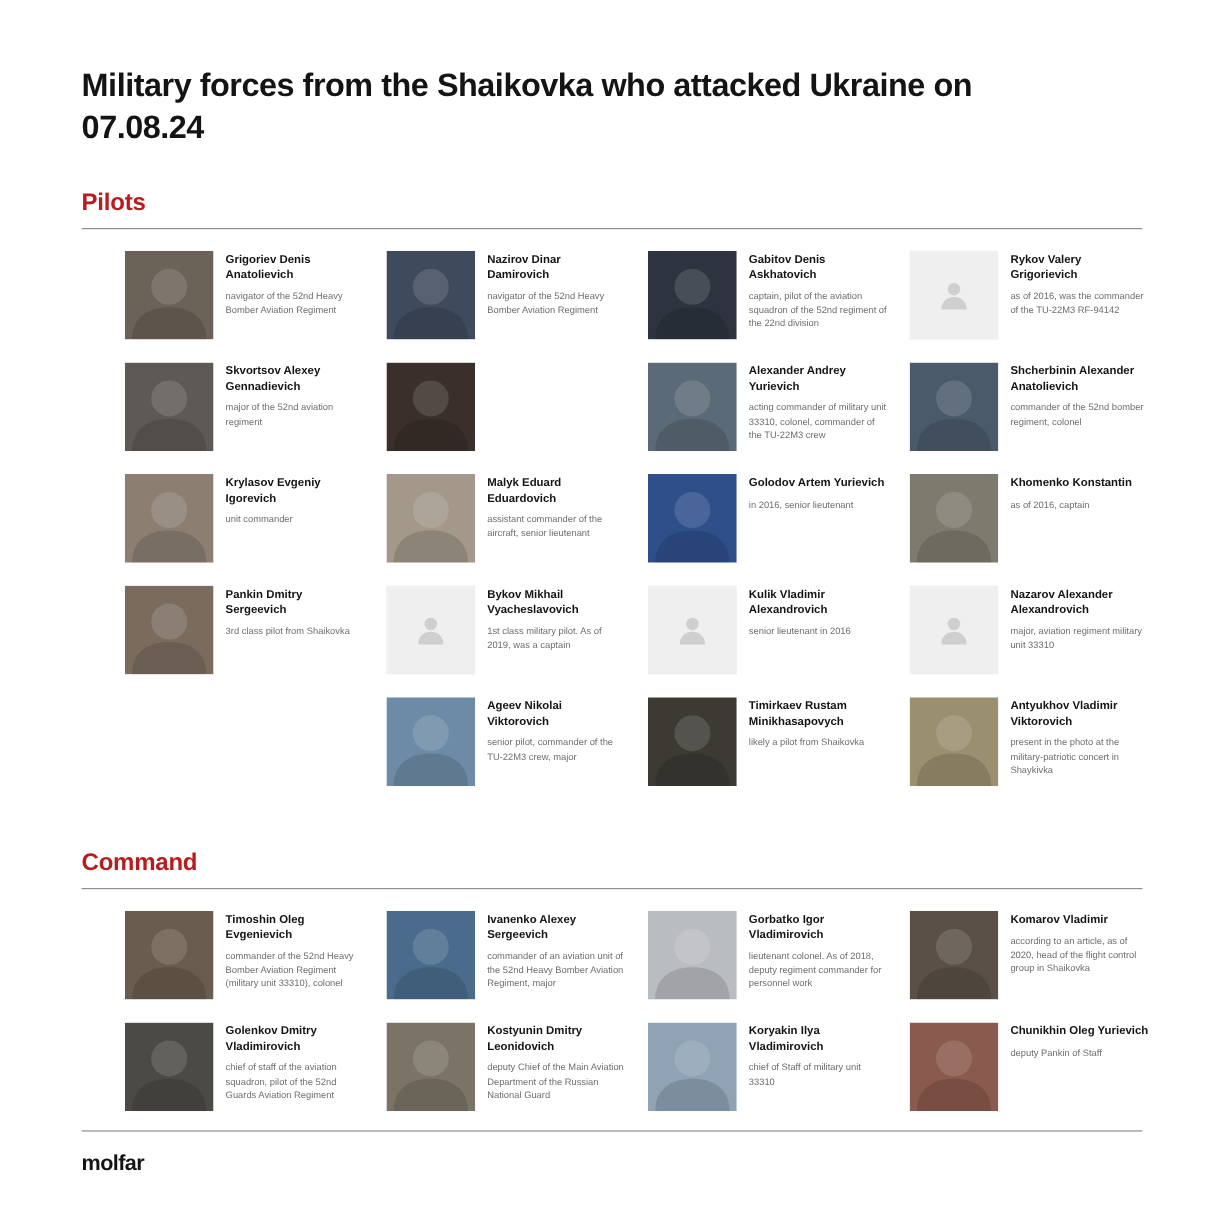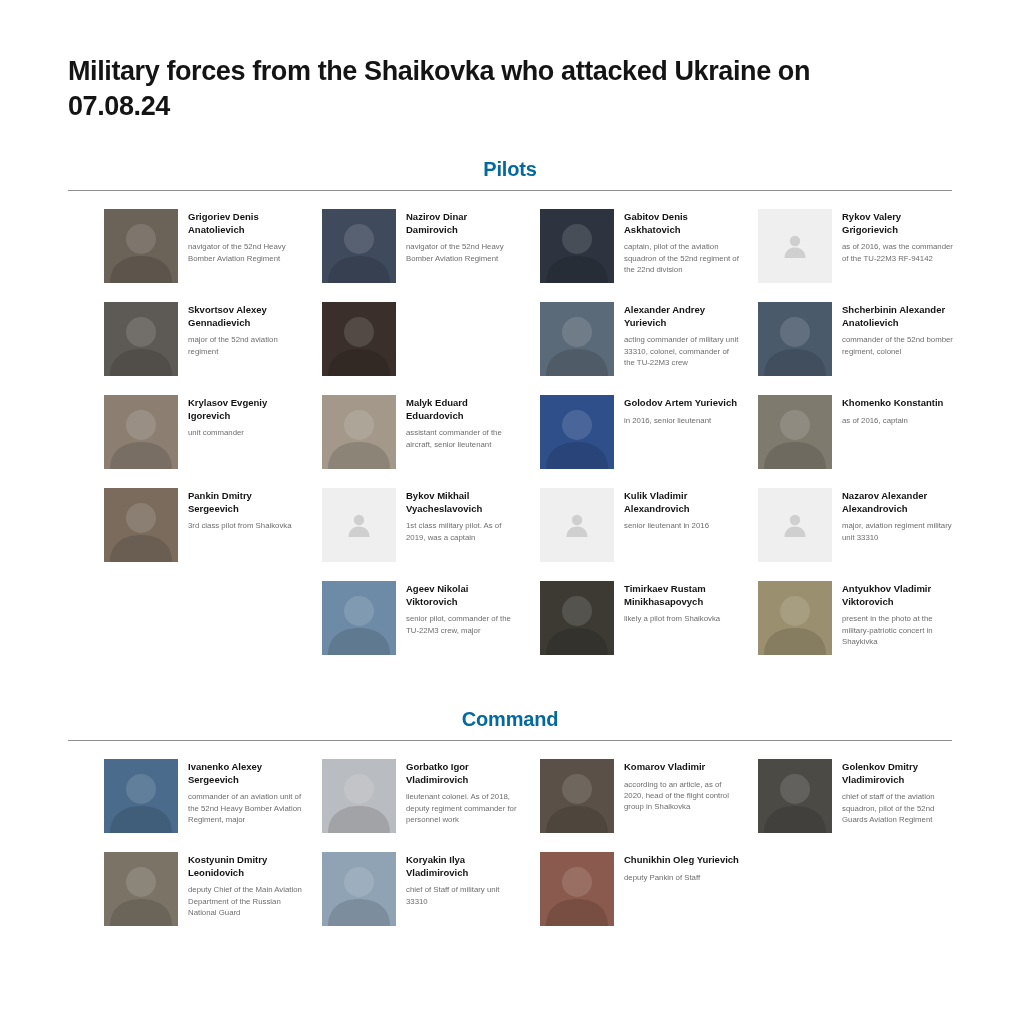--- a/index.html
+++ b/index.html
@@ -27,24 +27,23 @@
     margin: 8px 0 0 0;
     max-width: 830px;
     color: #141414;
   }
   .section-head {
     margin-top: 34px;
   }
   .section-title {
     font-size: 20px;
     font-weight: bold;
-    color: #0369a1;
+    color: #b91c1c;
     letter-spacing: -0.2px;
     padding-bottom: 9px;
-    text-align: center;
   }
   .rule {
     height: 1px;
     background: #8e8e8e;
     width: 884px;
   }
   .grid {
     display: grid;
     grid-template-columns: repeat(4, 209px);
     column-gap: 9px;
@@ -408,20 +407,35 @@
 
   <div class="section-head">
     <div class="section-title">Command</div>
     <div class="rule"></div>
   </div>
   <div class="grid" id="grid-command">
       <div class="cell">
         <div class="photo">
           <span class="ph-icon">
             <svg width="74" height="74" viewBox="0 0 74 74">
+              <rect width="74" height="74" fill="#6a5c4e"></rect>
+              <circle cx="37" cy="30" r="15" fill="rgba(255,255,255,0.13)"></circle>
+              <path d="M6 74 C6 55 20 47 37 47 C54 47 68 55 68 74 Z" fill="rgba(0,0,0,0.13)"></path>
+            </svg>
+          </span>
+        </div>
+        <div class="person-info">
+          <div class="p-name">Timoshin Oleg Evgenievich</div>
+          <div class="p-desc">commander of the 52nd Heavy Bomber Aviation Regiment (military unit 33310), colonel</div>
+        </div>
+      </div>
+      <div class="cell">
+        <div class="photo">
+          <span class="ph-icon">
+            <svg width="74" height="74" viewBox="0 0 74 74">
               <rect width="74" height="74" fill="#4a6b8c"></rect>
               <circle cx="37" cy="30" r="15" fill="rgba(255,255,255,0.13)"></circle>
               <path d="M6 74 C6 55 20 47 37 47 C54 47 68 55 68 74 Z" fill="rgba(0,0,0,0.13)"></path>
             </svg>
           </span>
         </div>
         <div class="person-info">
           <div class="p-name">Ivanenko Alexey Sergeevich</div>
           <div class="p-desc">commander of an aviation unit of the 52nd Heavy Bomber Aviation Regiment, major</div>
         </div>
@@ -511,13 +525,17 @@
             </svg>
           </span>
         </div>
         <div class="person-info">
           <div class="p-name">Chunikhin Oleg Yurievich</div>
           <div class="p-desc">deputy Pankin of Staff</div>
         </div>
       </div>
     </div>
 
+  <div class="footer">
+    <div class="frule"></div>
+    <div class="logo">molfar</div>
+  </div>
 </div>
 
 </body></html>

